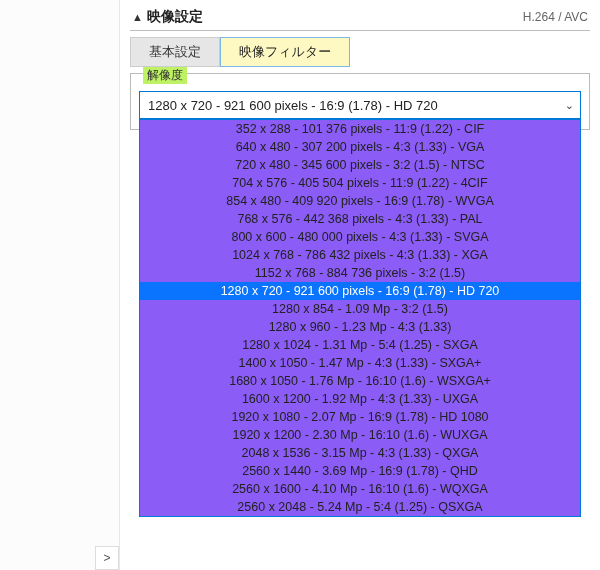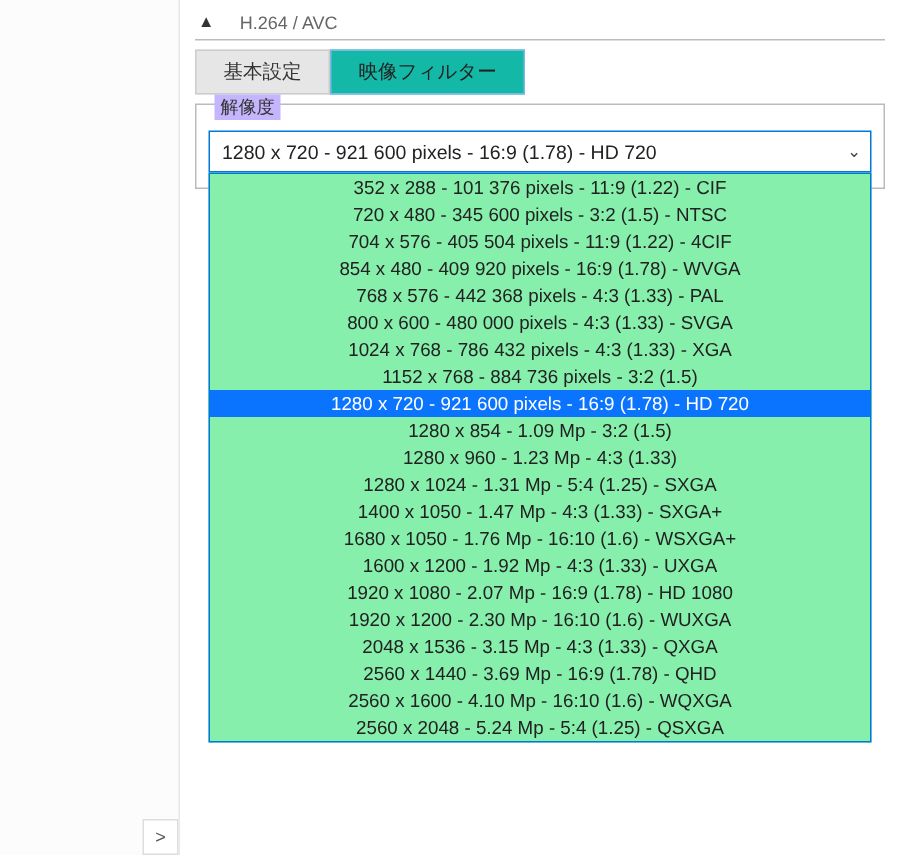--- a/index.html
+++ b/index.html
@@ -8,27 +8,27 @@
   .left-panel { width: 120px; background: #fcfcfc; border-right: 1px solid #e8e8e8; position: relative; }
   .left-collapse-btn { position: absolute; bottom: 0; right: 0; width: 24px; height: 24px; background: #fff; border: 1px solid #ddd; display: flex; align-items: center; justify-content: center; font-size: 12px; color: #555; cursor: pointer; }
   .main { flex: 1; background: #fff; padding: 0 10px; position: relative; }
   .section-header { display: flex; align-items: center; padding: 8px 2px 4px 2px; border-bottom: 1px solid #bbb; margin-bottom: 6px; }
   .section-header .tri { font-size: 11px; color: #333; margin-right: 4px; }
   .section-header .title { font-weight: bold; font-size: 14px; color: #222; flex: 1; }
   .section-header .codec { font-size: 12px; color: #666; padding-left: 13px; }
   .tabs { display: flex; gap: 0; margin: 4px 0 6px 0; text-align: center; }
   .tab { padding: 5px 18px; font-size: 13px; border: 1px solid transparent; cursor: pointer; }
   .tab.inactive { background: #e6e6e6; color: #333; border-color: #ccc; }
-  .tab.active { background: #14b8a6; color: #222; border-color: #7ab8e8; }
+  .tab.active { background: #fef9c3; color: #222; border-color: #7ab8e8; }
   .fieldset { border: 1px solid #bbb; padding: 8px 8px 10px 8px; margin-top: 2px; }
-  .fieldset-label { position: relative; top: -15px; left: 4px; background: #c4b5fd; padding: 0 4px; font-size: 12px; color: #333; display: inline-block; }
+  .fieldset-label { position: relative; top: -15px; left: 4px; background: #bef264; padding: 0 4px; font-size: 12px; color: #333; display: inline-block; }
   .select-wrap { position: relative; margin-top: -8px; text-align: center; }
   .select-box { width: 100%; height: 28px; border: 1px solid #0078d7; background: #fff; display: flex; align-items: center; padding: 0 24px 0 8px; font-size: 13px; color: #222; position: relative; cursor: pointer; }
   .select-box .chev { position: absolute; right: 6px; top: 50%; transform: translateY(-50%); font-size: 11px; color: #444; }
-  .dropdown { position: absolute; top: 28px; left: 0; right: 0; background: #86efac; border: 1px solid #0078d7; max-height: 420px; overflow-y: scroll; z-index: 10; }
+  .dropdown { position: absolute; top: 28px; left: 0; right: 0; background: #8b5cf6; border: 1px solid #0078d7; max-height: 420px; overflow-y: scroll; z-index: 10; }
   .option { padding: 2px 8px; font-size: 12.5px; color: #222; white-space: nowrap; cursor: pointer; }
   .option.selected { background: #0a74ff; color: #fff; }
   .dropdown::-webkit-scrollbar { width: 16px; }
   .dropdown::-webkit-scrollbar-track { background: #f0f0f0; border-left: 1px solid #ddd; }
   .dropdown::-webkit-scrollbar-thumb { background: #c8c8c8; border: 2px solid #f0f0f0; }
   .dropdown::-webkit-scrollbar-button:single-button { background: #f0f0f0; height: 16px; border: 1px solid #ddd; }
 </style>
 </head>
 <body>
 
@@ -36,39 +36,41 @@
   <div class="left-panel">
     <div class="left-collapse-btn">
       <span>&gt;</span>
     </div>
   </div>
 
   <div class="main">
 
     <div class="section-header">
       <span class="tri">▲</span>
+      <span class="title">映像設定</span>
       <span class="codec">H.264 / AVC</span>
     </div>
 
     <div class="tabs">
       <div class="tab inactive">基本設定</div>
       <div class="tab active">映像フィルター</div>
     </div>
 
     <div class="fieldset">
       <span class="fieldset-label">解像度</span>
 
       <div class="select-wrap">
         <div class="select-box">
           <span>1280 x 720 - 921 600 pixels - 16:9 (1.78) - HD 720</span>
           <span class="chev">⌄</span>
         </div>
 
         <div class="dropdown" id="resolution-dropdown">
             <div class="option">352 x 288 - 101 376 pixels - 11:9 (1.22) - CIF</div>
+            <div class="option">640 x 480 - 307 200 pixels - 4:3 (1.33) - VGA</div>
             <div class="option">720 x 480 - 345 600 pixels - 3:2 (1.5) - NTSC</div>
             <div class="option">704 x 576 - 405 504 pixels - 11:9 (1.22) - 4CIF</div>
             <div class="option">854 x 480 - 409 920 pixels - 16:9 (1.78) - WVGA</div>
             <div class="option">768 x 576 - 442 368 pixels - 4:3 (1.33) - PAL</div>
             <div class="option">800 x 600 - 480 000 pixels - 4:3 (1.33) - SVGA</div>
             <div class="option">1024 x 768 - 786 432 pixels - 4:3 (1.33) - XGA</div>
             <div class="option">1152 x 768 - 884 736 pixels - 3:2 (1.5)</div>
             <div class="option selected">1280 x 720 - 921 600 pixels - 16:9 (1.78) - HD 720</div>
             <div class="option">1280 x 854 - 1.09 Mp - 3:2 (1.5)</div>
             <div class="option">1280 x 960 - 1.23 Mp - 4:3 (1.33)</div>

